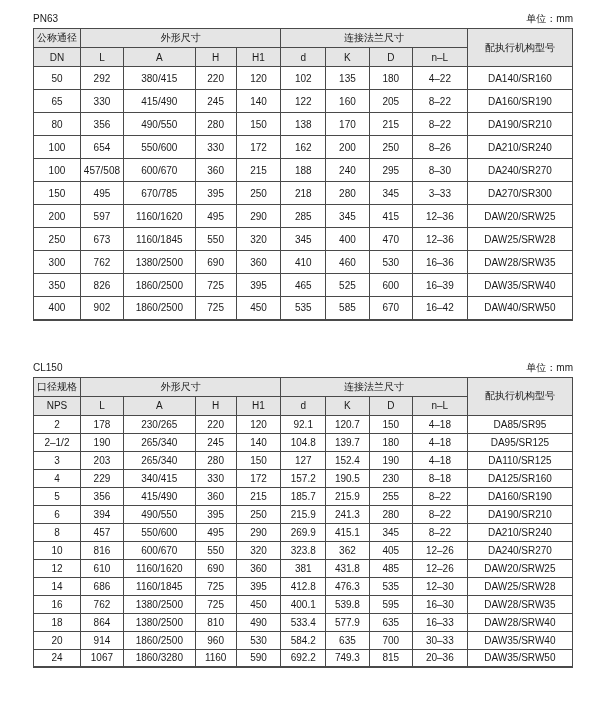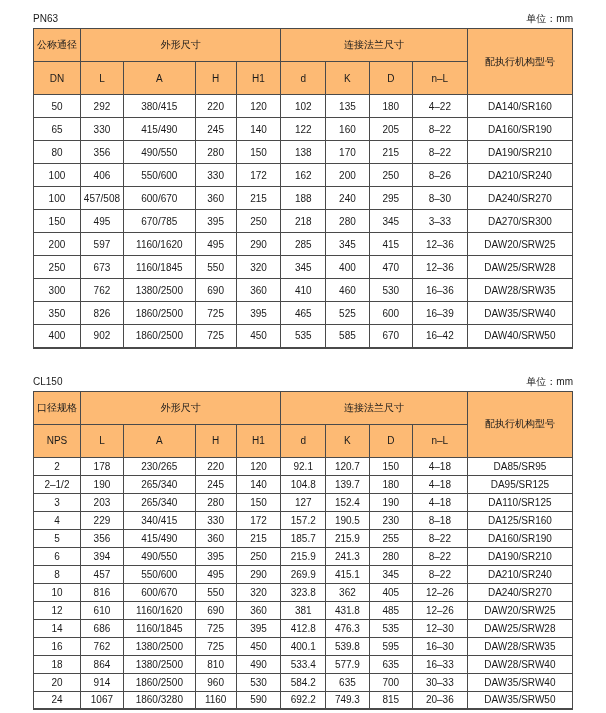--- a/index.html
+++ b/index.html
@@ -29,26 +29,26 @@
   table.spec th, table.spec td {
     border: 1px solid #4a4a4a;
     text-align: center;
     vertical-align: middle;
     font-weight: normal;
     padding: 0 1px;
     white-space: nowrap;
     overflow: hidden;
   }
   table.spec thead th {
-    background: #fdba74;
-    height: 33px;
+    background: #e5e5e5;
+    height: 19px;
   }
   table.t1 tbody td { height: 23px; }
   table.t2 tbody td { height: 18px; }
-  .block2 { margin-top: 27px; }
+  .block2 { margin-top: 41px; }
 </style>
 </head>
 <body>
 
 <div class="page">
 
   <section>
     <div class="caption-row">
       <span>PN63</span>
       <span>单位：mm</span>
@@ -117,21 +117,21 @@
             <td>280</td>
             <td>150</td>
             <td>138</td>
             <td>170</td>
             <td>215</td>
             <td>8–22</td>
             <td>DA190/SR210</td>
           </tr>
           <tr>
             <td>100</td>
-            <td>406</td>
+            <td>654</td>
             <td>550/600</td>
             <td>330</td>
             <td>172</td>
             <td>162</td>
             <td>200</td>
             <td>250</td>
             <td>8–26</td>
             <td>DA210/SR240</td>
           </tr>
           <tr>

